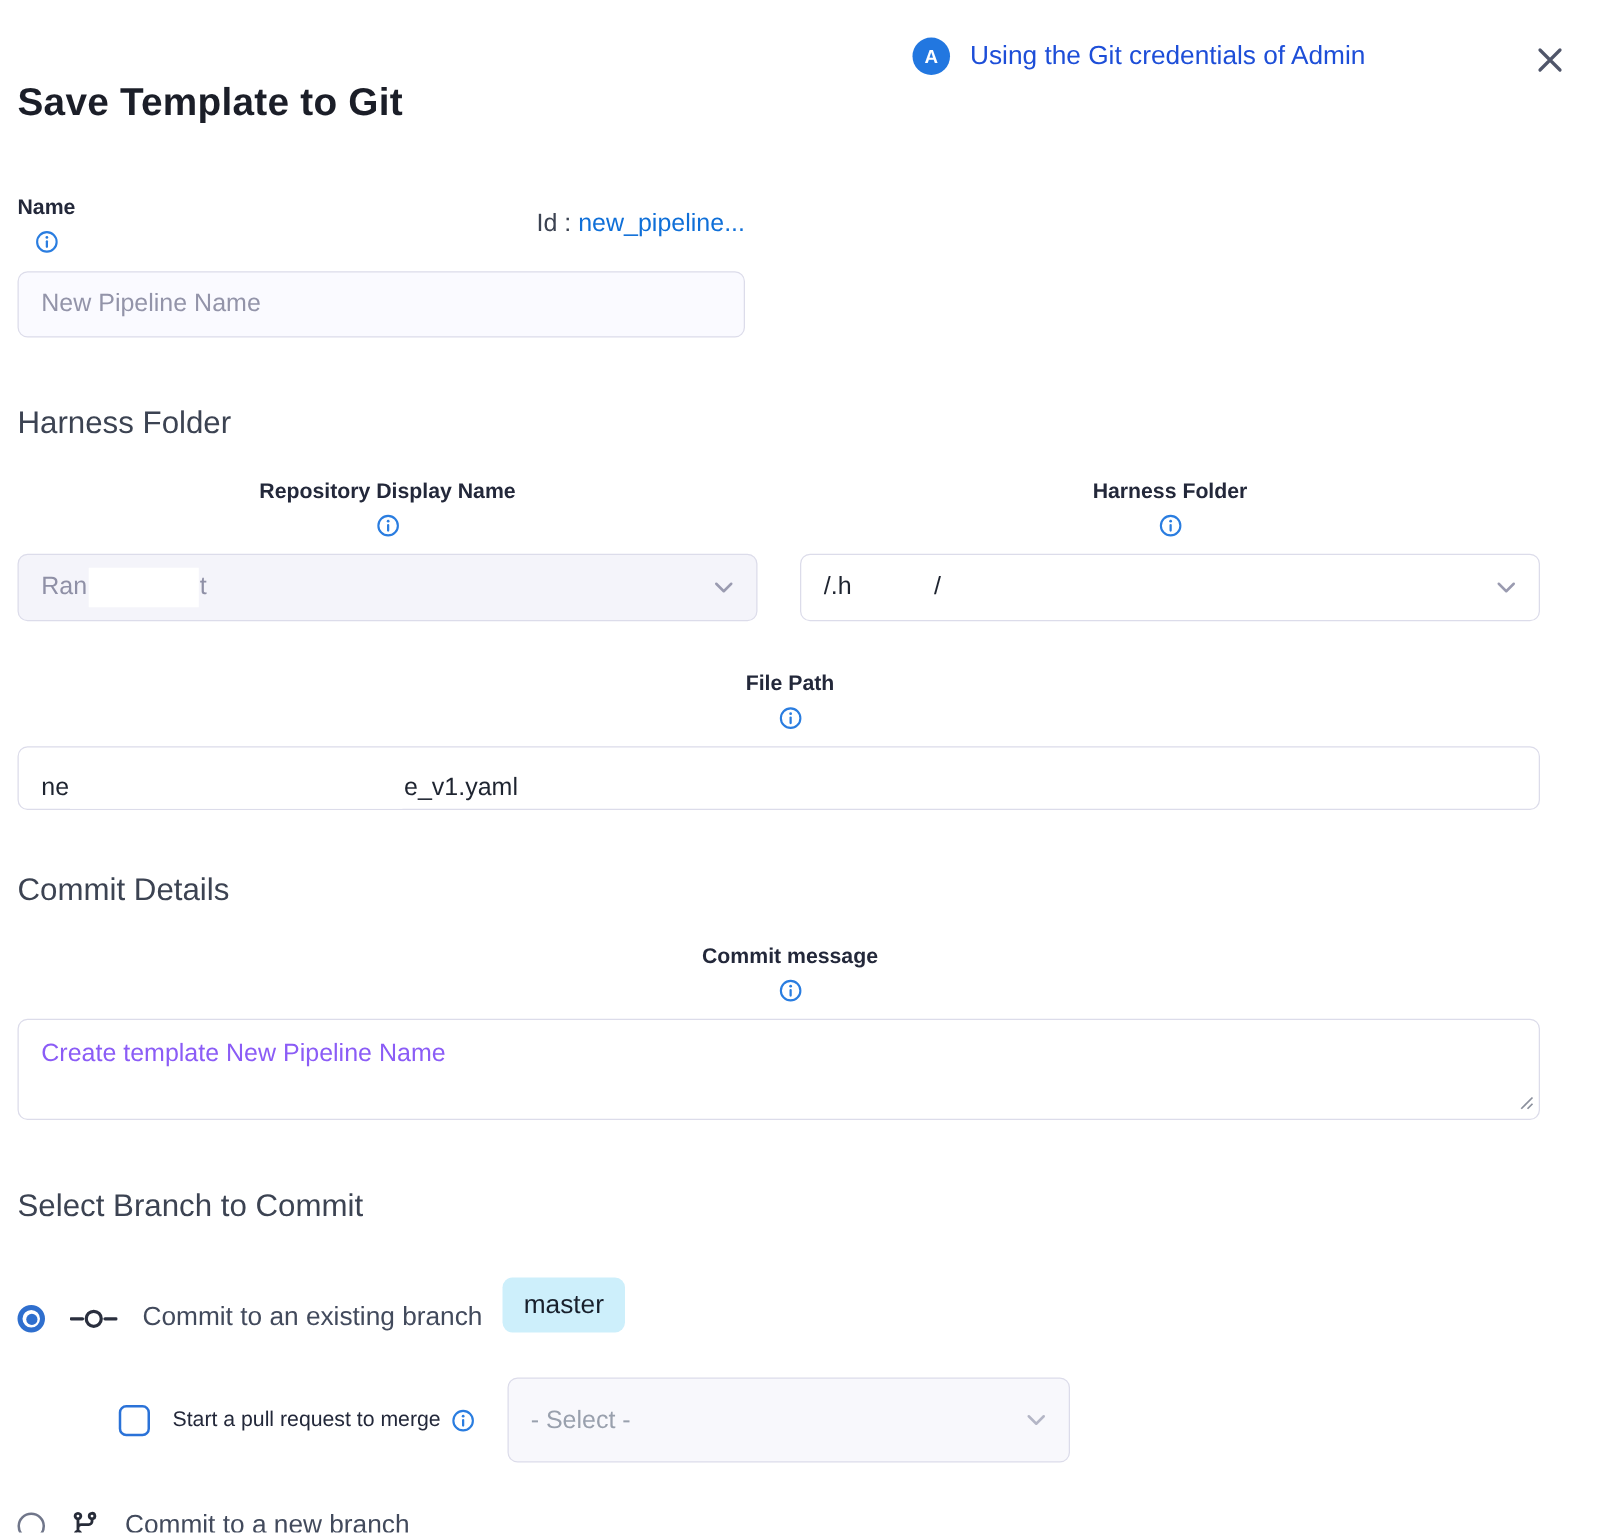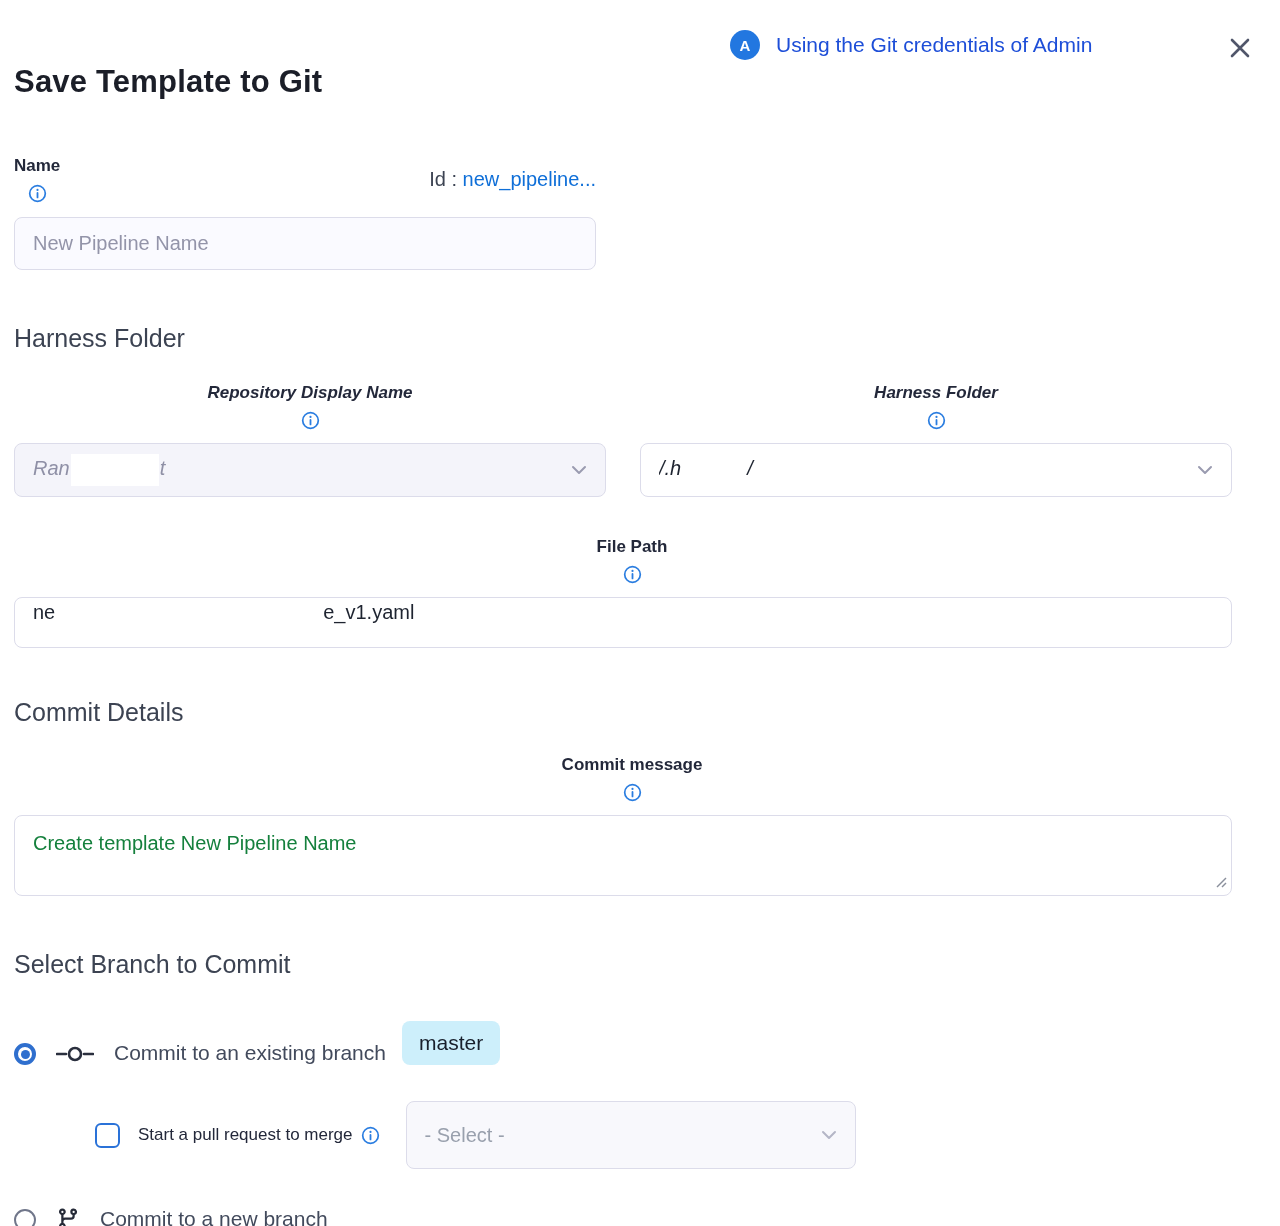--- a/index.html
+++ b/index.html
@@ -51,52 +51,52 @@
     font-size: 20px; color: #1e2430;
     background: #ffffff;
   }
   .name-input {
     margin-top: 14px; width: 582px; height: 53px;
     padding: 0 18px; background: #fafaff; outline: none;
   }
   .name-input::placeholder { color: #9394a9; }
 
   .two-col { margin-top: 30px; display: flex; gap: 34px; }
-  .col { width: 592px; font-style: italic; }
+  .col { width: 592px; }
   .select-box {
     margin-top: 13px; height: 54px;
     display: flex; align-items: center;
     padding: 16px 18px; cursor: pointer;
   }
   .select-box .sel-value { flex: 1; white-space: nowrap; overflow: hidden; }
   .select-box.disabled { background: #f4f4fa; color: #8f90a6; }
   .select-box.ghost { background: #f8f8fc; color: #99a0ad; }
 
   .redact { display: inline-block; background: #ffffff; height: 32px; vertical-align: middle; margin: 0 1px; }
   .redact-repo { width: 88px; }
   .redact-folder { width: 64px; }
   .redact-file { width: 266px; }
 
   .filepath-label { margin-top: 40px; }
   .fake-input.filepath {
     margin-top: 13px; width: 1218px; height: 51px;
-    display: flex; align-items: flex-start; padding: 0 18px;
+    display: flex; align-items: flex-end; padding: 0 18px;
   }
 
   .section-heading-1 { margin-top: 54px; }
   .section-heading-2 { margin-top: 50px; }
   .section-heading-3 { margin-top: 50px; }
   .commit-label { margin-top: 28px; }
 
   .textarea-wrap { position: relative; margin-top: 13px; width: 1218px; }
   textarea.commit-msg {
     width: 1218px; height: 81px; resize: none;
     border: 1px solid #dcdcea; border-radius: 8px;
     background: #ffffff; font-family: "Liberation Sans", "DejaVu Sans", sans-serif;
-    font-size: 20px; color: #15803d; padding: 16px 18px; outline: none;
+    font-size: 20px; color: #8b5cf6; padding: 16px 18px; outline: none;
   }
   .resize-handle { position: absolute; right: 5px; bottom: 8px; }
 
   
   .radio-row { margin-top: 42px; display: flex; align-items: flex-end; }
   .radio {
     width: 22px; height: 22px; border-radius: 50%; flex: none; cursor: pointer;
     background: #ffffff;
   }
   .radio.selected {

